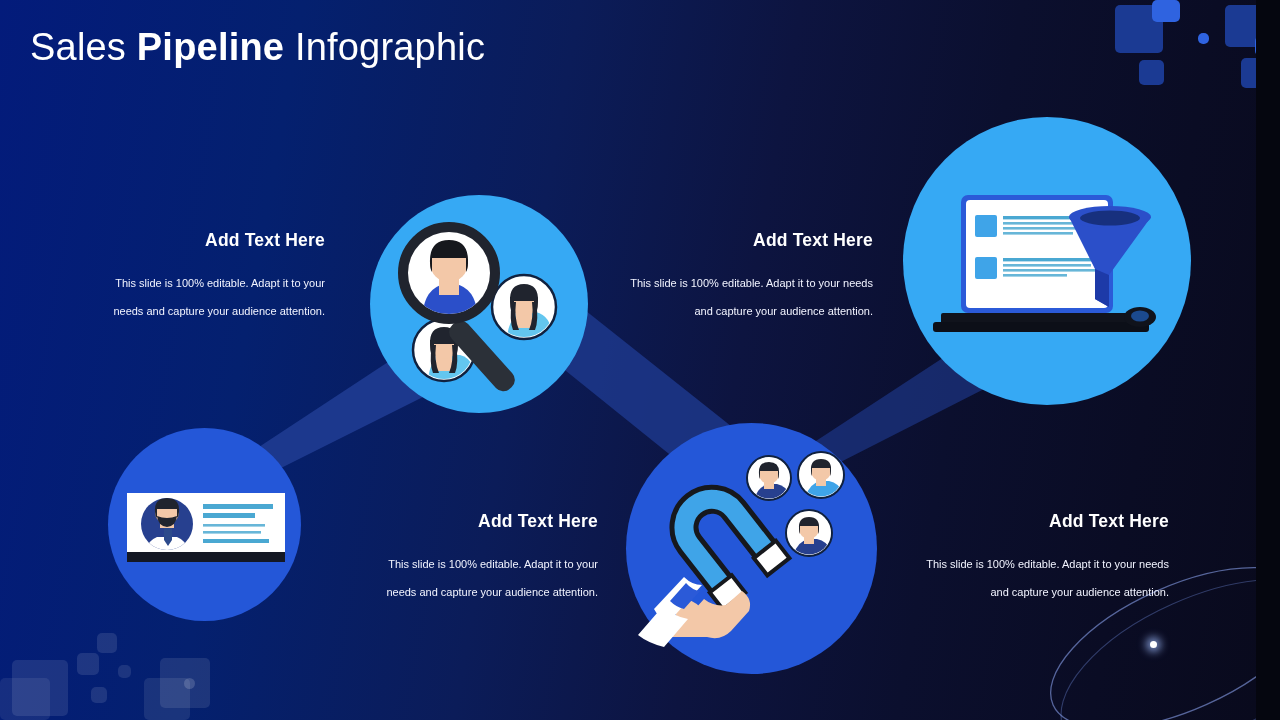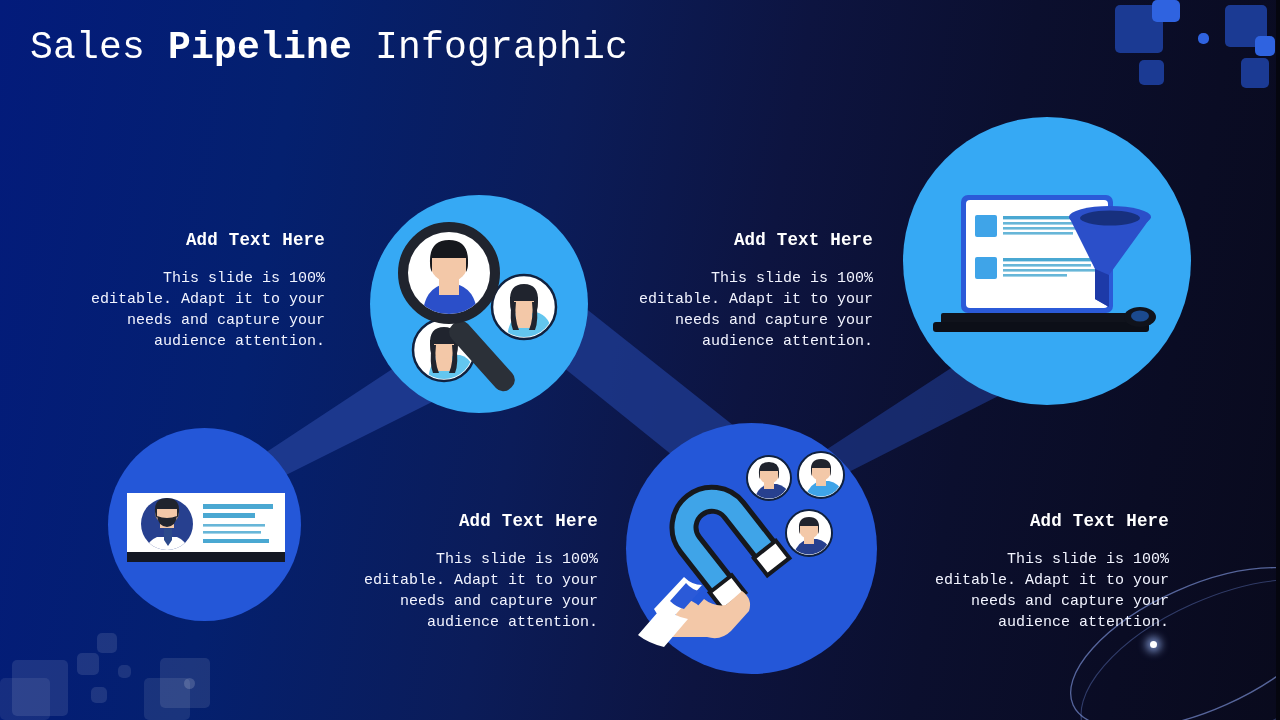--- a/index.html
+++ b/index.html
@@ -5,30 +5,29 @@
   html, body {
     margin: 0;
     padding: 0;
     background: #05060f;
   }
   #slide {
     position: relative;
     width: 1256px;
     height: 720px;
     overflow: hidden;
-    font-family: Liberation Mono, monospace;
+    font-family: Liberation Sans, sans-serif;
     background: linear-gradient(100deg,
         #031b7b 0%,
         #04206f 22%,
         #0b1c59 42%,
         #0d1440 58%,
         #0b0f2e 74%,
         #0a0c24 88%,
         #090a1d 100%);
-    padding-left: 20px;
   }
 
   
   .deco {
     position: absolute;
     border-radius: 5px;
     pointer-events: none;
   }
 
   
@@ -78,22 +77,22 @@
     color: #ffffff;
   }
   .txt h3 {
     margin: 0 0 18px 0;
     font-size: 17.5px;
     font-weight: 700;
     letter-spacing: 0.2px;
   }
   .txt p {
     margin: 0;
-    font-size: 15px;
-    line-height: 21px;
+    font-size: 11px;
+    line-height: 28px;
     font-weight: 400;
     color: #f2f4ff;
   }
 
   
   .node {
     position: absolute;
     border-radius: 50%;
   }
   .node-light { background: #36a9f4; }

